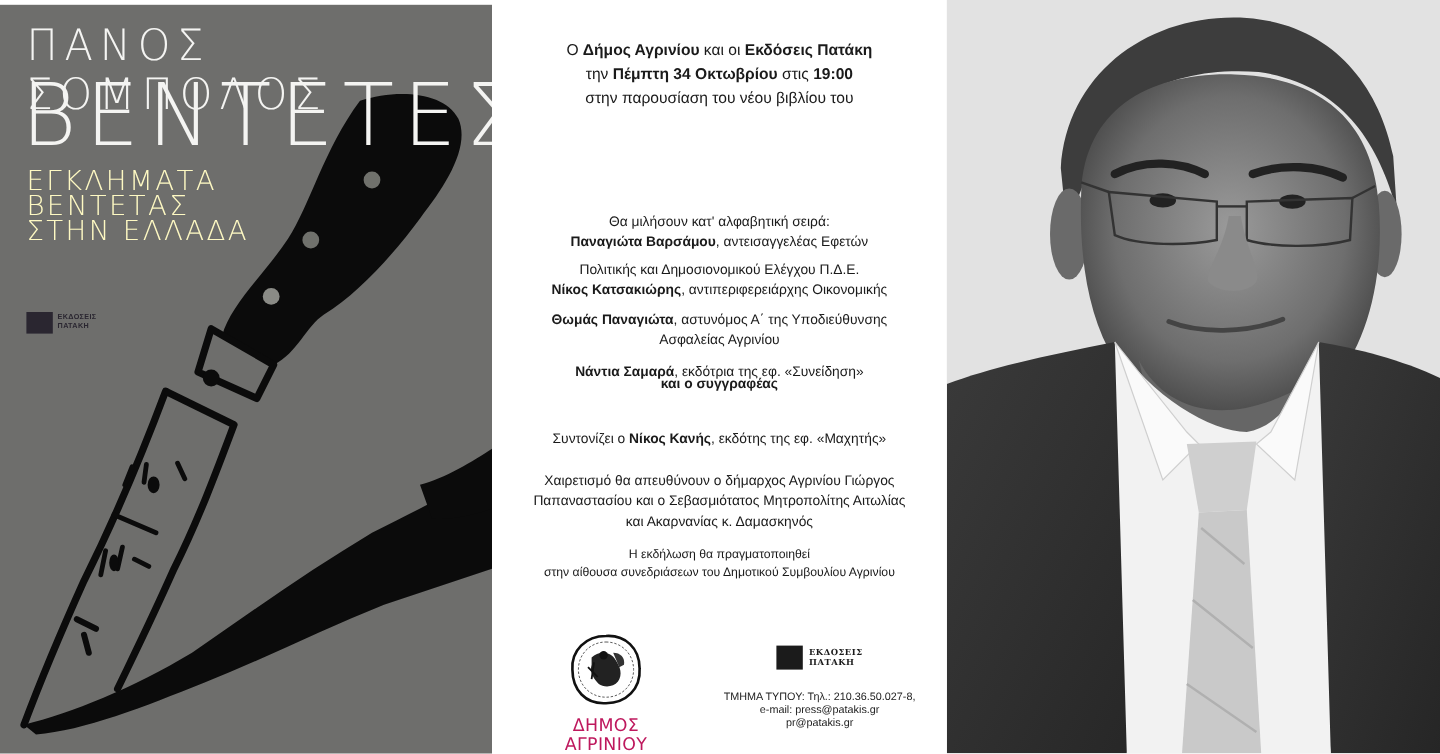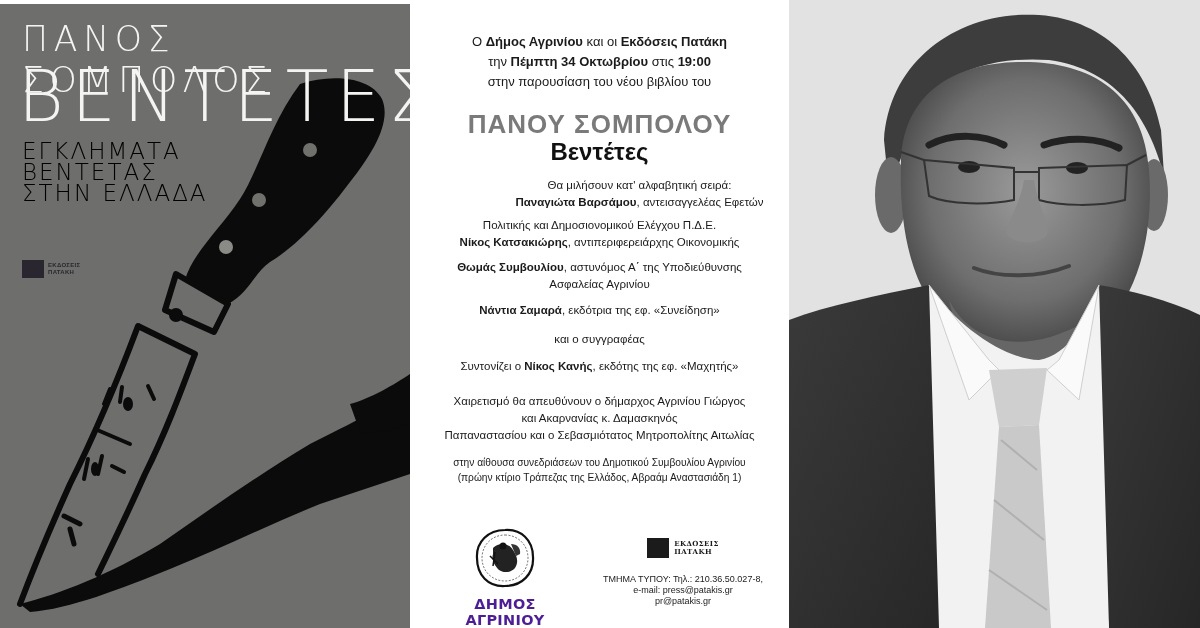--- a/index.html
+++ b/index.html
@@ -20,21 +20,21 @@
   }
   .cover .title {
     position: absolute; left: 18px; top: 56px;
     font-family: "DejaVu Sans", sans-serif; font-weight: 300;
     color: #f4f4f2; font-size: 72px; letter-spacing: 8px; line-height: 1;
     transform: scaleX(0.97); transform-origin: left top;
   }
   .cover .subtitle {
     position: absolute; left: 22px; top: 137px;
     font-family: "DejaVu Sans", sans-serif; font-weight: 300;
-    color: #000000; font-size: 23px; line-height: 21px; letter-spacing: 2px;
+    color: #fef9c3; font-size: 23px; line-height: 21px; letter-spacing: 2px;
   }
   .cover .pub-logo {
     position: absolute; left: 22px; top: 256px; display: flex; align-items: center; gap: 4px;
   }
   .cover .pub-logo .box { width: 22px; height: 18px; background: #2a2630; position: relative; }
   .cover .pub-logo .txt { font-size: 6px; line-height: 7px; color: #2a2630; font-weight: bold; letter-spacing: 0.3px; }
 
   
   .invite {
     position: absolute; left: 410px; top: 0; width: 379px; height: 624px;
@@ -47,21 +47,21 @@
   .invite b { font-weight: bold; }
   .invite .author-name {
     font-size: 26px; font-weight: bold; color: #7a7a7a; letter-spacing: 1px; line-height: 28px;
   }
   .invite .book-title {
     font-size: 24px; font-weight: bold; color: #111; line-height: 28px;
   }
 
   .invite .footer { position: absolute; top: 522px; left: 0; width: 100%; height: 100px; }
   .seal-wrap { position: absolute; left: 40px; top: 4px; width: 110px; text-align: center; }
-  .seal-wrap .city { font-size: 14.5px; letter-spacing: 0.3px; color: #4c1d95; margin-top: 2px; font-family: "DejaVu Sans", sans-serif; font-weight: 700; }
+  .seal-wrap .city { font-size: 14.5px; letter-spacing: 0.3px; color: #be185d; margin-top: 2px; font-family: "DejaVu Sans", sans-serif; font-weight: 400; }
   .press-wrap { position: absolute; left: 178px; top: 16px; width: 190px; text-align: center; }
   .press-wrap .logo { display: inline-flex; align-items: center; gap: 5px; }
   .press-wrap .logo .box { width: 22px; height: 20px; background: #1b1b1b; }
   .press-wrap .logo .txt { font-size: 7px; line-height: 8px; font-weight: bold; color: #1b1b1b; text-align: left; letter-spacing: 0.4px; font-family: "DejaVu Serif", serif; }
   .press-wrap .contact { font-size: 9px; line-height: 11px; color: #222; margin-top: 12px; white-space: nowrap; font-family: Liberation Sans, sans-serif; }
 
   
   .portrait {
     position: absolute; left: 789px; top: 0; width: 411px; height: 628px;
     background: #e3e3e3; overflow: hidden;
@@ -117,71 +117,67 @@
   <div class="block" style="top:32px;">
     <div class="line">
       <span>Ο </span><b>Δήμος Αγρινίου</b><span> και οι </span><b>Εκδόσεις Πατάκη</b>
     </div>
     <div class="line">
       <span>την </span><b>Πέμπτη 34 Οκτωβρίου</b><span> στις </span><b>19:00</b>
     </div>
     <div class="line">στην παρουσίαση του νέου βιβλίου του</div>
   </div>
 
-  <div class="block" style="top:110px;">
-    <div class="author-name">ΠΑΝΟΥ ΣΟΜΠΟΛΟΥ</div>
-    <div class="book-title">Βεντέτες</div>
-  </div>
-
-  <div class="block" style="top:177px;margin-left:40px;">
+
+  <div class="block" style="top:177px;">
     <div class="line-sm">Θα μιλήσουν κατ' αλφαβητική σειρά:</div>
     <div class="line-sm">
       <b>Παναγιώτα Βαρσάμου</b><span>, αντεισαγγελέας Εφετών</span>
     </div>
   </div>
 
   <div class="block" style="top:217px;">
     <div class="line-sm">Πολιτικής και Δημοσιονομικού Ελέγχου Π.Δ.Ε.</div>
     <div class="line-sm">
       <b>Νίκος Κατσακιώρης</b><span>, αντιπεριφερειάρχης Οικονομικής</span>
     </div>
   </div>
 
   <div class="block" style="top:259px;">
     <div class="line-sm">
-      <b>Θωμάς Συμβουλίου</b><span>, αστυνόμος Α΄ της Υποδιεύθυνσης</span>
+      <b>Θωμάς Παναγιώτα</b><span>, αστυνόμος Α΄ της Υποδιεύθυνσης</span>
     </div>
     <div class="line-sm">Ασφαλείας Αγρινίου</div>
   </div>
 
   <div class="block" style="top:302px;">
     <div class="line-sm">
       <b>Νάντια Σαμαρά</b><span>, εκδότρια της εφ. «Συνείδηση»</span>
     </div>
   </div>
 
-  <div class="block" style="top:331px;">
+  <div class="block" style="top:312px;font-weight:bold;">
     <div class="line-sm">και ο συγγραφέας</div>
   </div>
 
   <div class="block" style="top:358px;">
     <div class="line-sm">
       <span>Συντονίζει ο </span><b>Νίκος Κανής</b><span>, εκδότης της εφ. «Μαχητής»</span>
     </div>
   </div>
 
   <div class="block" style="top:393px;">
     <div class="line-sm">Χαιρετισμό θα απευθύνουν ο δήμαρχος Αγρινίου Γιώργος</div>
+    <div class="line-sm">Παπαναστασίου και ο Σεβασμιότατος Μητροπολίτης Αιτωλίας</div>
     <div class="line-sm">και Ακαρνανίας κ. Δαμασκηνός</div>
-    <div class="line-sm">Παπαναστασίου και ο Σεβασμιότατος Μητροπολίτης Αιτωλίας</div>
   </div>
 
   <div class="block" style="top:455px;">
+    <div class="line-xs">Η εκδήλωση θα πραγματοποιηθεί</div>
     <div class="line-xs">στην αίθουσα συνεδριάσεων του Δημοτικού Συμβουλίου Αγρινίου</div>
-    <div class="line-xs">(πρώην κτίριο Τράπεζας της Ελλάδος, Αβραάμ Αναστασιάδη 1)</div>
   </div>
 
   <div class="footer">
     <div class="seal-wrap">
       <svg width="64" height="64" viewBox="0 0 64 64">
         <path d="M32 4 C48 3 60 14 60 31 C61 48 49 60 32 60 C15 61 4 49 4 32 C3 16 15 4 32 4 Z" fill="#fff" stroke="#111" stroke-width="2.2"></path>
         <path d="M32 9 C45 9 55 19 55 32 C55 45 45 55 32 55 C19 55 9 45 9 32 C9 19 19 9 32 9 Z" fill="none" stroke="#555" stroke-width="0.8" stroke-dasharray="2 1.5"></path>
         <path d="M20 22 C26 16 36 17 40 24 C44 30 46 36 42 42 C38 47 30 47 26 44 C22 40 18 34 20 28 Z" fill="#222"></path>
         <path d="M38 18 C44 18 48 22 47 28 L43 30 Z" fill="#333"></path>
         <circle cx="30" cy="20" r="3.5" fill="#111"></circle>

